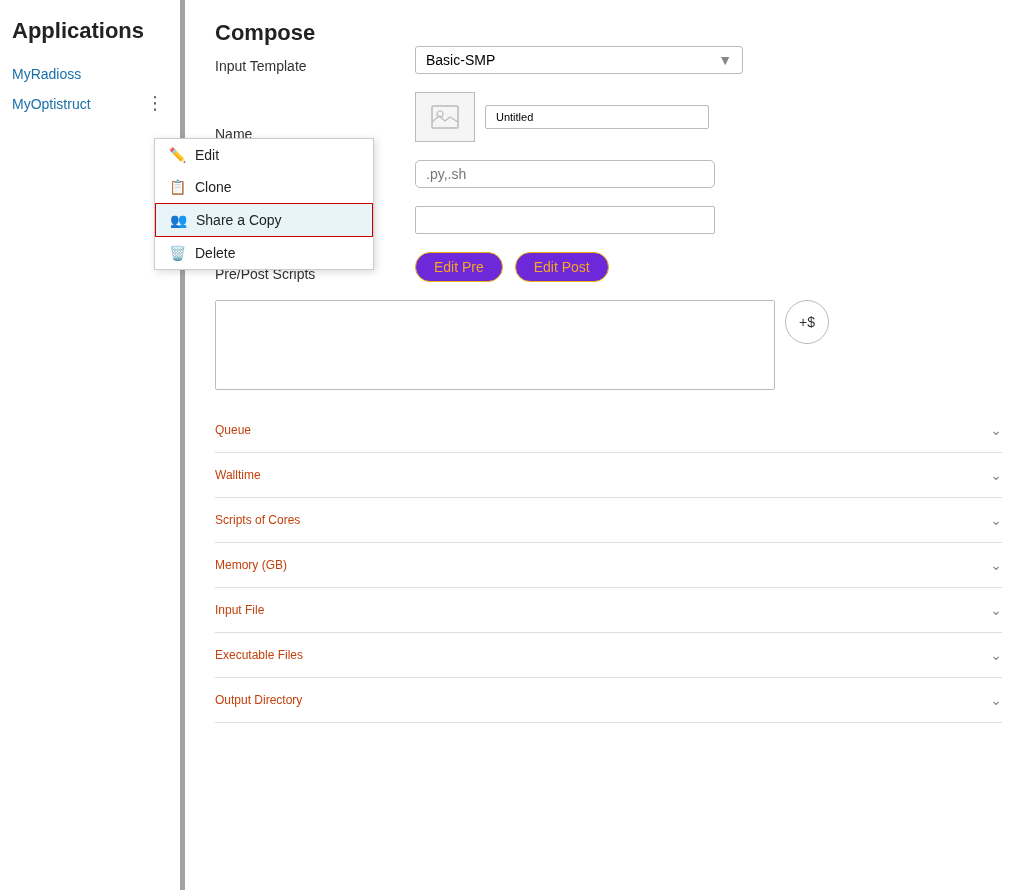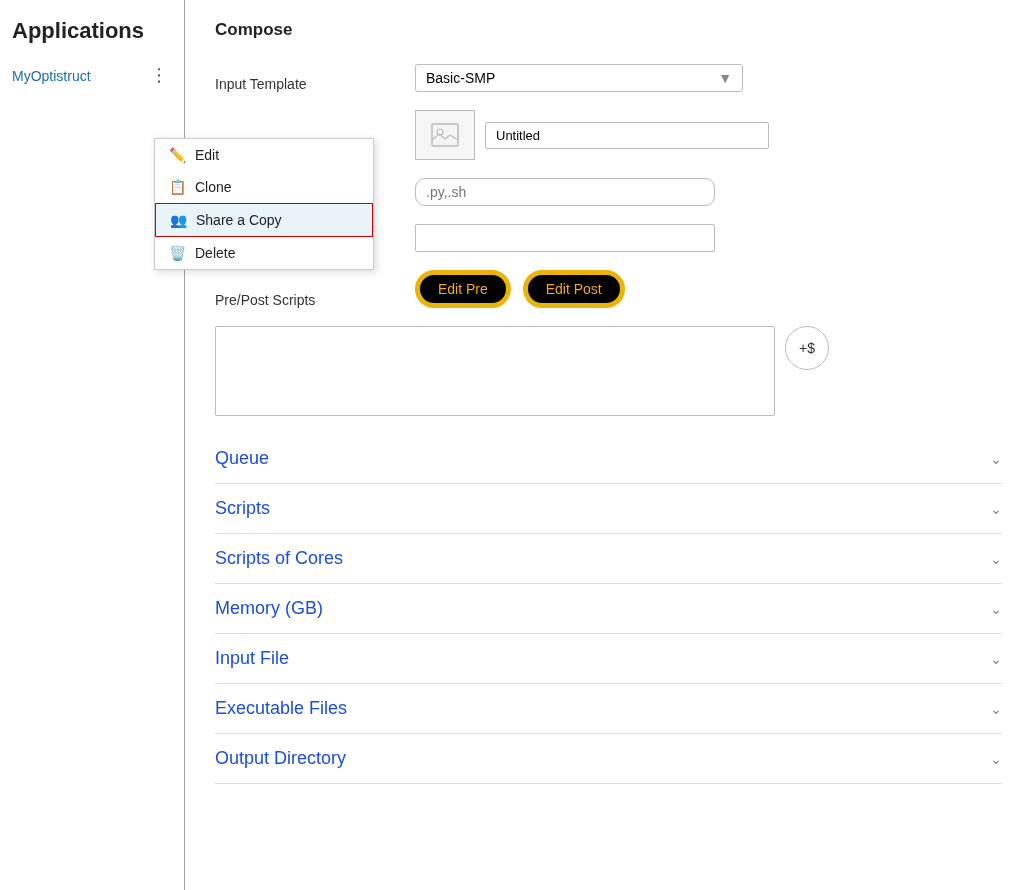--- a/index.html
+++ b/index.html
@@ -3,21 +3,21 @@
   <meta charset="utf-8">
   <style>
     * { box-sizing: border-box; margin: 0; padding: 0; }
     body { font-family: Arial, sans-serif; font-size: 14px; background: #fff; display: flex; height: 890px; overflow: hidden; }
 
     
     .sidebar {
       width: 185px;
       min-width: 185px;
       background: #fff;
-      border-right: 1px solid #a3a3a3;
+      border-right: 5px solid #a3a3a3;
       padding: 10px 0;
     }
     .sidebar-title {
       font-size: 22px;
       font-weight: bold;
       color: #222;
       padding: 8px 12px 16px 12px;
     }
     .sidebar-item {
       padding: 6px 12px;
@@ -75,24 +75,23 @@
     }
 
     
     .main {
       flex: 1;
       padding: 20px 30px;
       overflow-y: auto;
       position: relative;
     }
     .main-title {
-      font-size: 17px;
+      font-size: 22px;
       font-weight: bold;
       color: #222;
-      margin-bottom: 24px;
     }
 
     
     .form-row {
       display: flex;
       align-items: flex-end;
       margin-bottom: 18px;
     }
     .form-label {
       width: 200px;
@@ -133,47 +132,47 @@
       background: #f5f5f5;
       display: flex;
       align-items: center;
       justify-content: center;
       color: #aaa;
     }
     .text-input {
       border: 1px solid #bbb;
       border-radius: 2px;
       padding: 5px 10px;
-      font-size: 13px;
-      width: 284px;
+      font-size: 11px;
+      width: 224px;
     }
 
     
     .ext-input {
       border: 1px solid #bbb;
-      border-radius: 10px;
+      border-radius: 5px;
       padding: 5px 10px;
       font-size: 14px;
       width: 300px;
       color: #aaa;
     }
 
     
     .output-input {
       border: 1px solid #bbb;
       border-radius: 2px;
       padding: 5px 10px;
       font-size: 14px;
       width: 300px;
     }
 
     
     .btn-outline {
-      border: 5px solid #eab308;
-      background: #000000;
+      border: 1px solid #eab308;
+      background: #6d28d9;
       color: #f5a623;
       border-radius: 20px;
       padding: 6px 18px;
       cursor: pointer;
       font-size: 14px;
       margin-right: 8px;
     }
 
     
     .exec-container {
@@ -205,33 +204,36 @@
     }
     .collapsible-row {
       display: flex;
       align-items: center;
       justify-content: space-between;
       padding: 14px 0 14px 0;
       cursor: pointer;
       border-bottom: 1px solid #ddd;
     }
     .collapsible-label {
-      color: #1d4ed8;
-      font-size: 18px;
+      color: #c2410c;
+      font-size: 12px;
     }
     .collapsible-arrow {
       color: #888;
       font-size: 14px;
     }
   </style>
 </head>
 <body>
 
 <div class="sidebar">
   <div class="sidebar-title">Applications</div>
+  <div class="sidebar-item">
+    <span>MyRadioss</span>
+  </div>
   <div class="sidebar-item active">
     <div class="sidebar-item-row">
       <span>MyOptistruct</span>
       <button class="dots-btn">⋮</button>
     </div>
   </div>
 </div>
 
 <div class="context-menu">
   <div class="context-menu-item">
@@ -311,21 +313,21 @@
       </div>
     </div>
   </div>
 
   <div>
     <div class="collapsible-row">
       <span class="collapsible-label">Queue</span>
       <span class="collapsible-arrow">⌄</span>
     </div>
     <div class="collapsible-row">
-      <span class="collapsible-label">Scripts</span>
+      <span class="collapsible-label">Walltime</span>
       <span class="collapsible-arrow">⌄</span>
     </div>
     <div class="collapsible-row">
       <span class="collapsible-label">Scripts of Cores</span>
       <span class="collapsible-arrow">⌄</span>
     </div>
     <div class="collapsible-row">
       <span class="collapsible-label">Memory (GB)</span>
       <span class="collapsible-arrow">⌄</span>
     </div>

